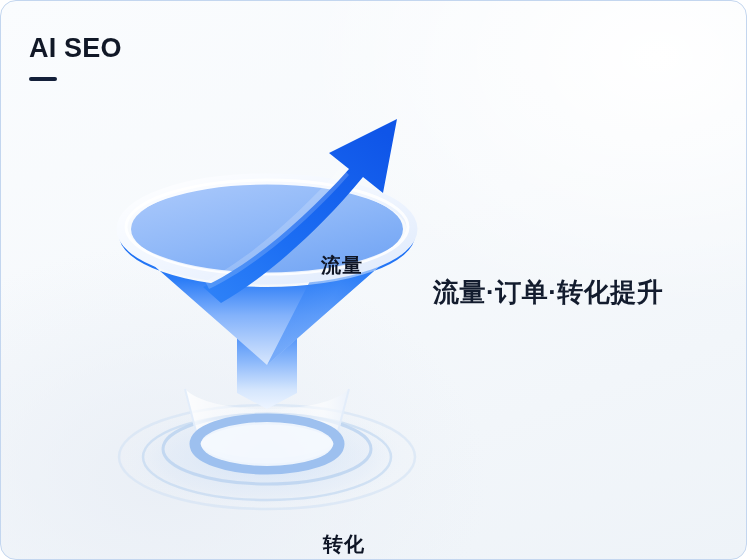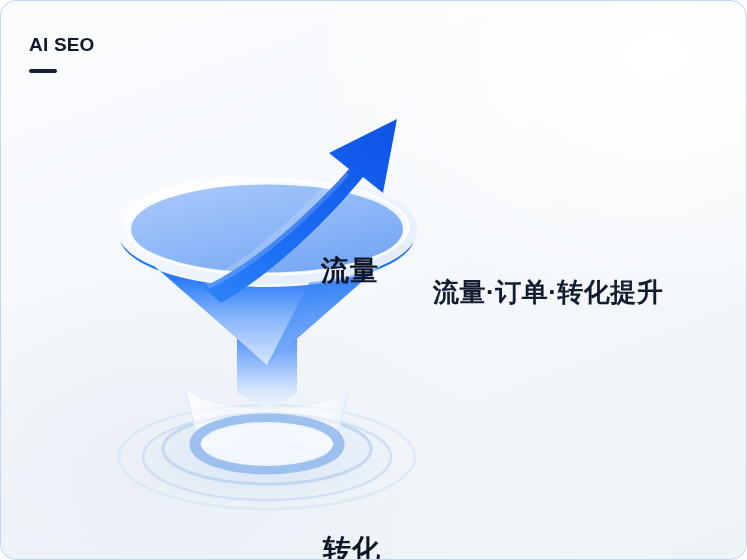--- a/index.html
+++ b/index.html
@@ -26,21 +26,21 @@
   }
 
   
   .title-block {
     position: absolute;
     left: 28px;
     top: 34px;
     z-index: 40;
   }
   .title-text {
-    font-size: 19px;
+    font-size: 27px;
     font-weight: 700;
     letter-spacing: 0.2px;
     color: #111827;
     line-height: 1;
     white-space: nowrap;
   }
   .title-rule {
     margin-top: 15px;
     width: 28px;
     height: 4px;
@@ -69,21 +69,21 @@
     top: 96px;
     width: 340px;
     height: 430px;
   }
   #stage svg { display: block; width: 340px; height: 430px; }
 
   
   .art-label {
     position: absolute;
     z-index: 35;
-    font-size: 28px;
+    font-size: 20px;
     font-weight: 700;
     color: #0e1525;
     white-space: nowrap;
     letter-spacing: 1px;
   }
   .label-traffic { left: 224px; top: 155px; }
   .label-convert { left: 226px; top: 434px; }
 </style>
 </head>
 <body>

